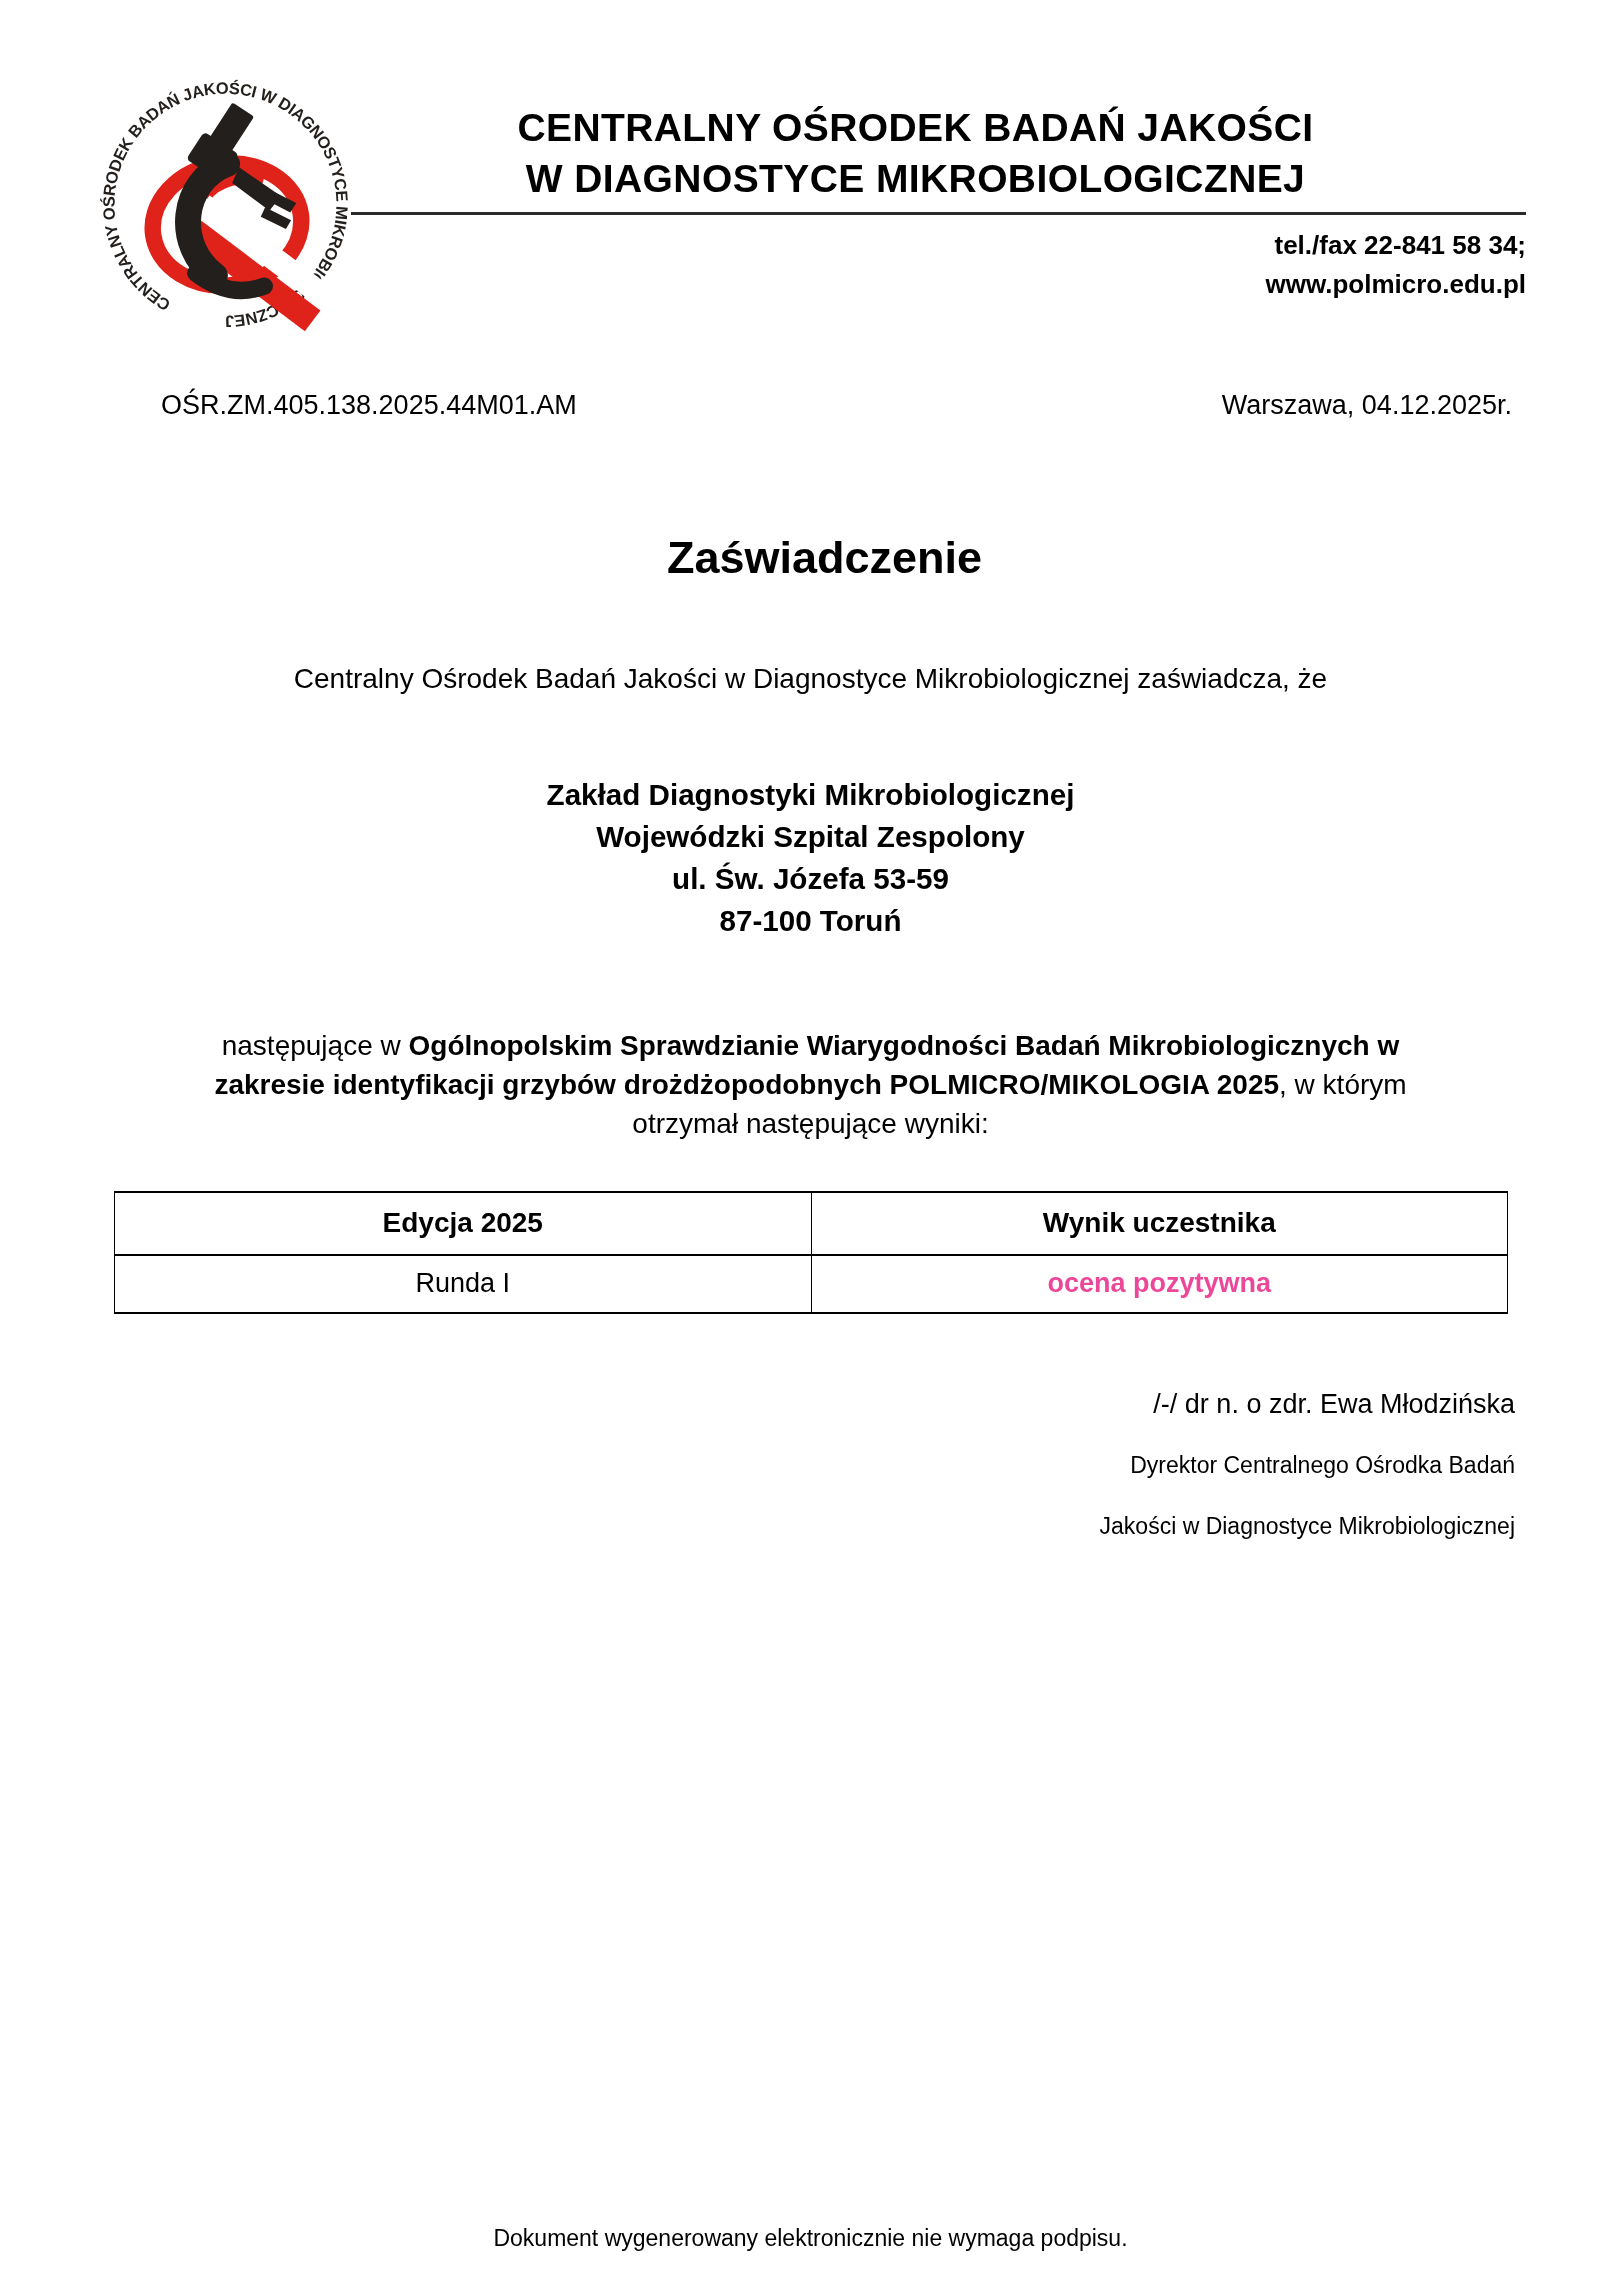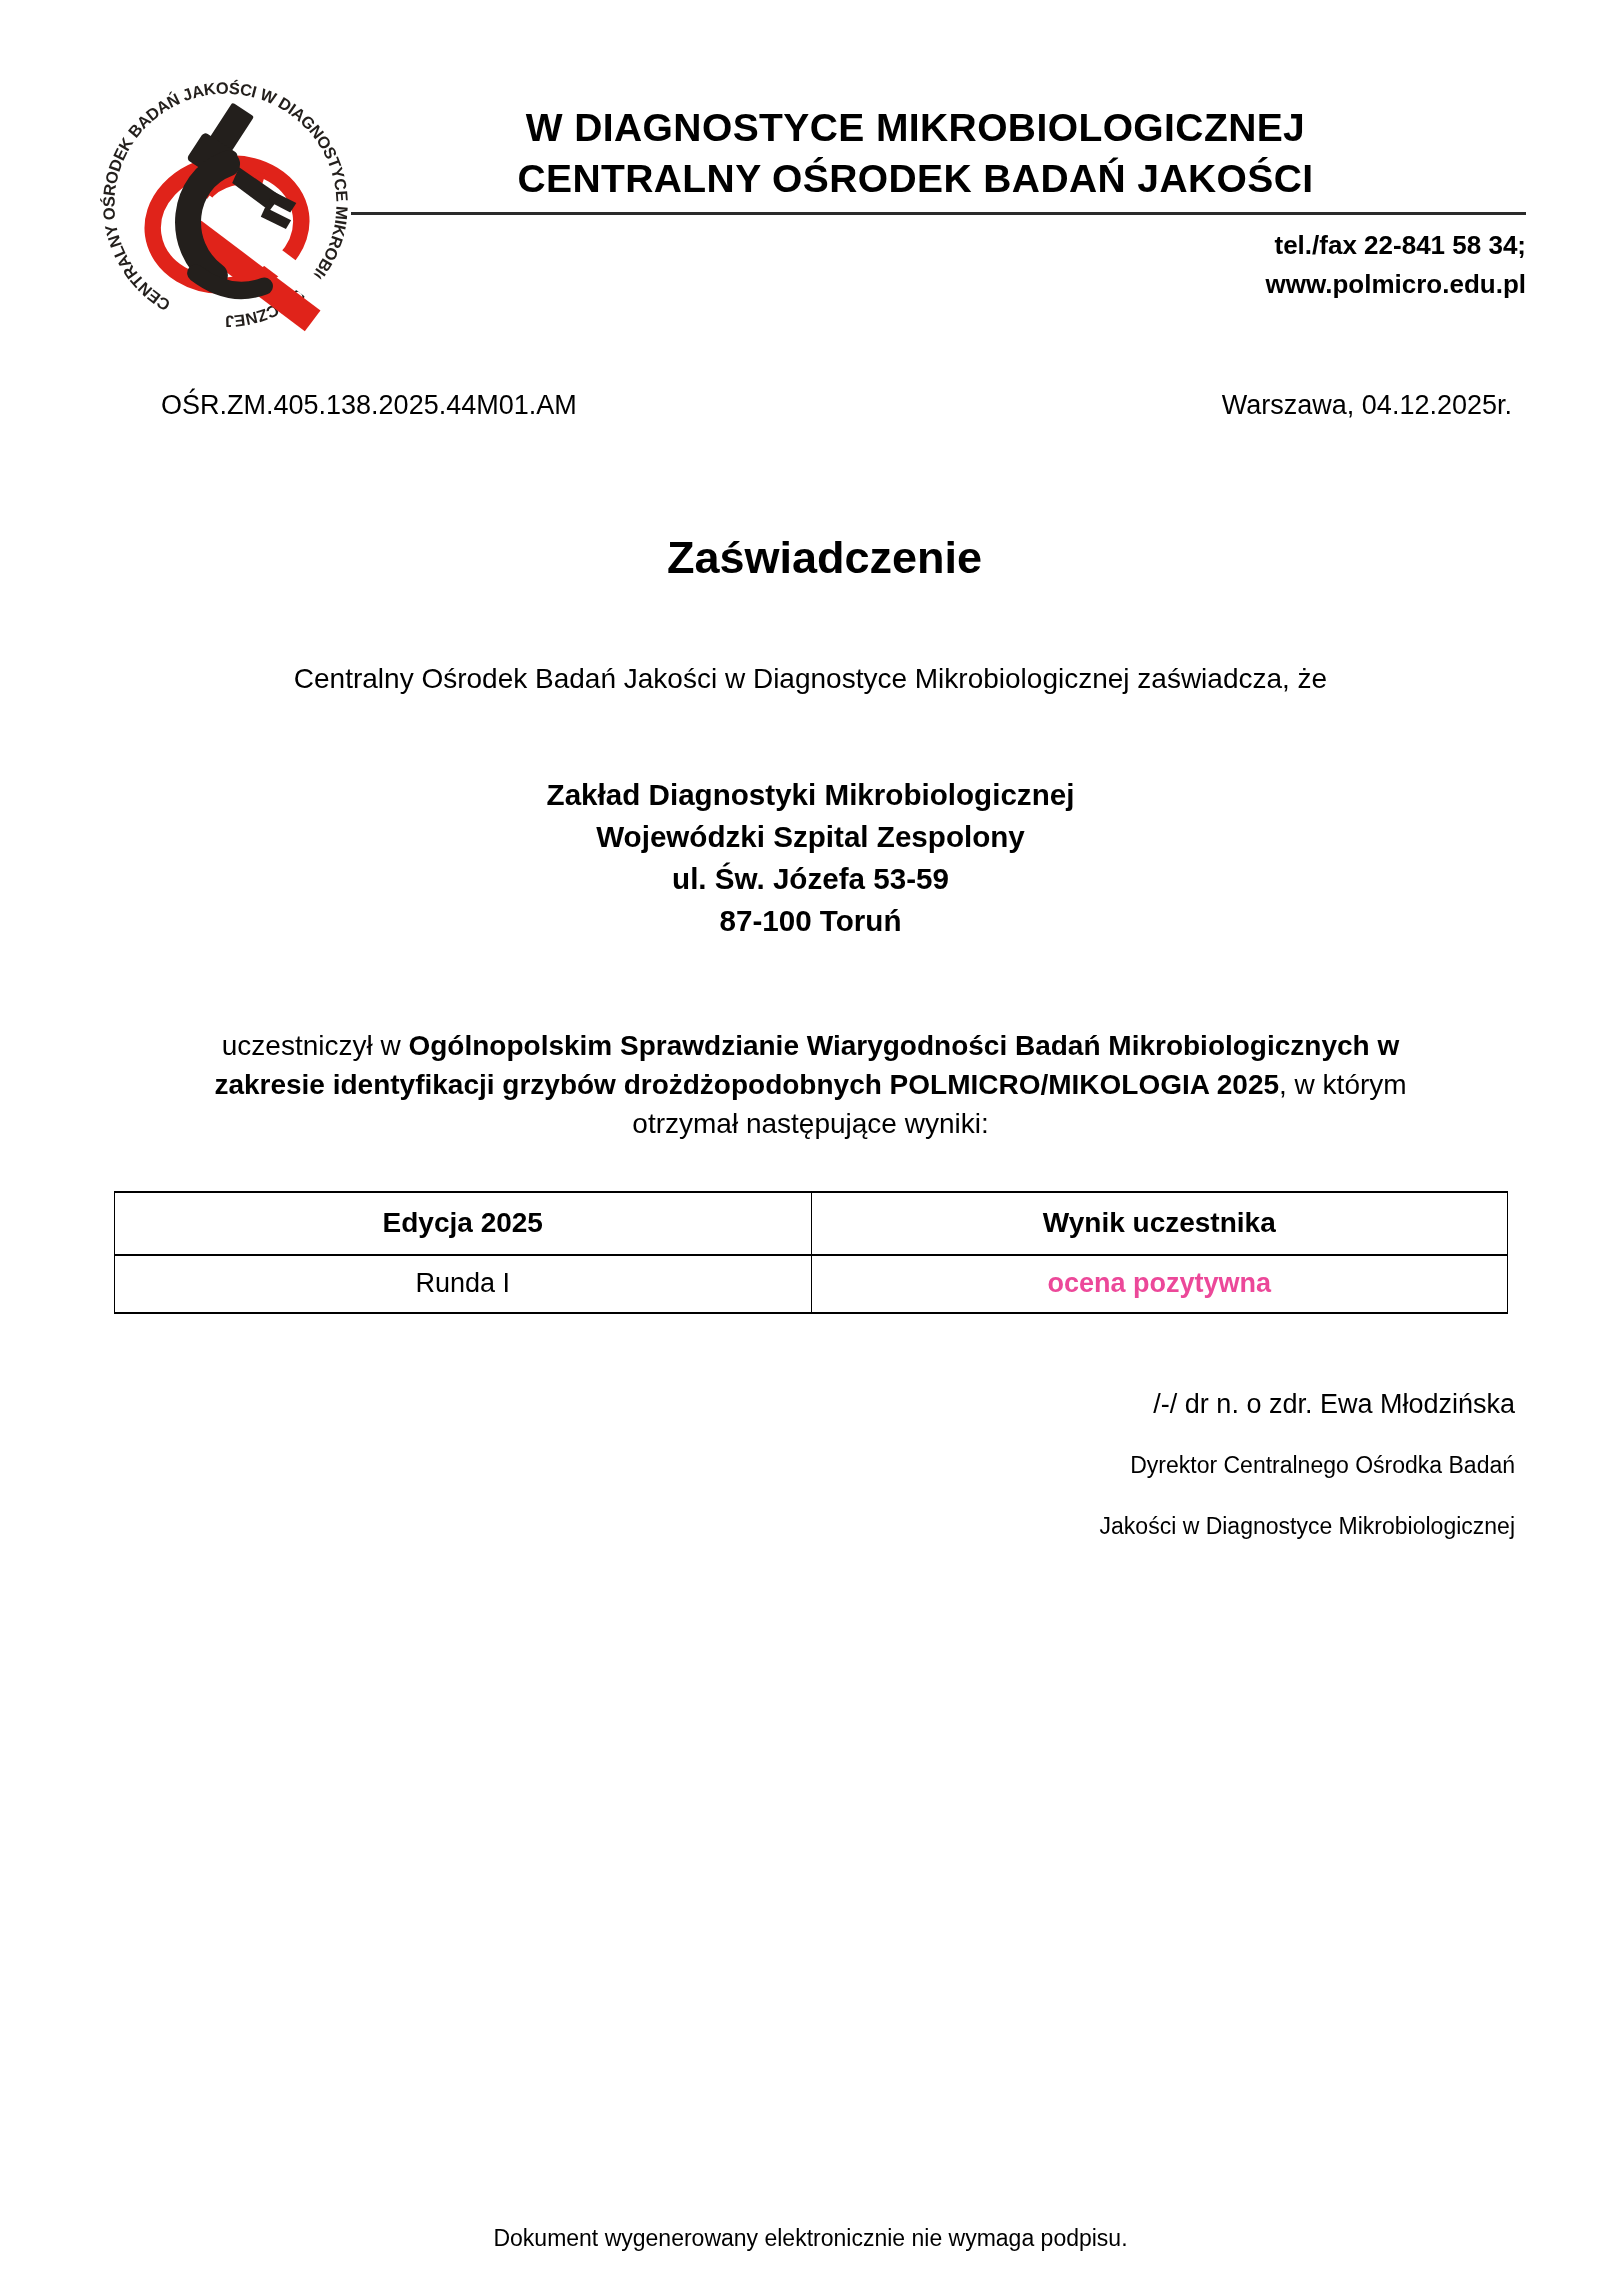--- a/index.html
+++ b/index.html
@@ -80,22 +80,22 @@
       <path d="M 164 106 L 212 139 L 199 156 L 156 124 Z"></path>
       <path d="M 204 134 l 26 13 -7 11 -25 -13 z"></path>
       <path d="M 194 152 l 30 15 -6 10 -29 -14 z"></path>
       <path d="M 150 102 C 97 122, 89 196, 136 231" fill="none" stroke="#231f1c" stroke-width="30" stroke-linecap="round"></path>
       <path d="M 114 228 Q 153 258 193 243" fill="none" stroke="#231f1c" stroke-width="20" stroke-linecap="round"></path>
     </g>
   </svg>
 </div>
 
 <div class="brand">
+  <div>CENTRALNY OŚRODEK BADAŃ JAKOŚCI</div>
   <div>W DIAGNOSTYCE MIKROBIOLOGICZNEJ</div>
-  <div>CENTRALNY OŚRODEK BADAŃ JAKOŚCI</div>
 </div>
 
 <div class="rule"></div>
 
 <div class="address">
   <div>tel./fax 22-841 58 34;</div>
   <div>www.polmicro.edu.pl</div>
 </div>
 
 <div class="refrow">
@@ -108,21 +108,21 @@
 <div class="intro">Centralny Ośrodek Badań Jakości w Diagnostyce Mikrobiologicznej zaświadcza, że</div>
 
 <div class="recipient">
   <div>Zakład Diagnostyki Mikrobiologicznej</div>
   <div>Wojewódzki Szpital Zespolony</div>
   <div>ul. Św. Józefa 53-59</div>
   <div>87-100 Toruń</div>
 </div>
 
 <div class="participation">
-  <span>uczestniczył w </span><b>Ogólnopolskim Sprawdzianie Wiarygodności Badań Mikrobiologicznych w zakresie identyfikacji grzybów drożdżopodobnych POLMICRO/MIKOLOGIA 2025</b><span>, w którym otrzymał następujące wyniki:</span>
+  <span>następujące w </span><b>Ogólnopolskim Sprawdzianie Wiarygodności Badań Mikrobiologicznych w zakresie identyfikacji grzybów drożdżopodobnych POLMICRO/MIKOLOGIA 2025</b><span>, w którym otrzymał następujące wyniki:</span>
 </div>
 
 <table class="result-table">
   <thead>
     <tr>
       <th>Edycja 2025</th>
       <th>Wynik uczestnika</th>
     </tr>
   </thead>
   <tbody>

